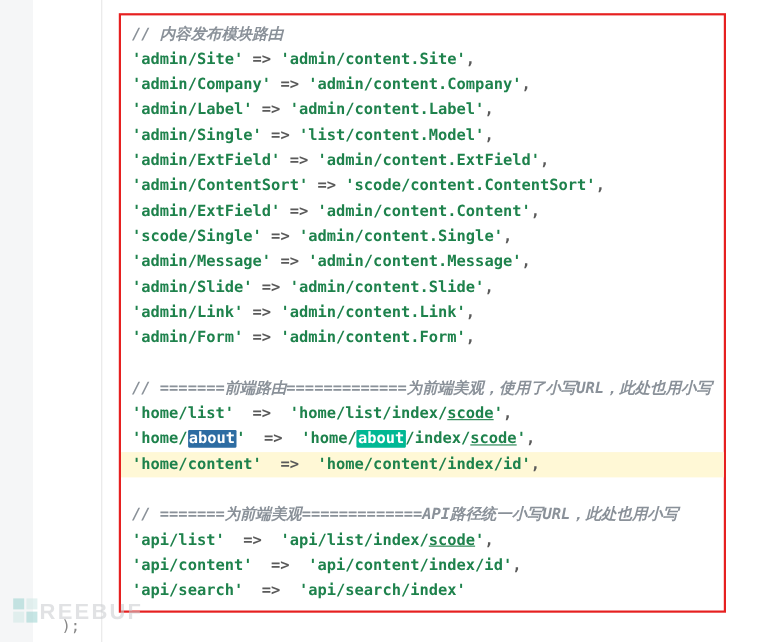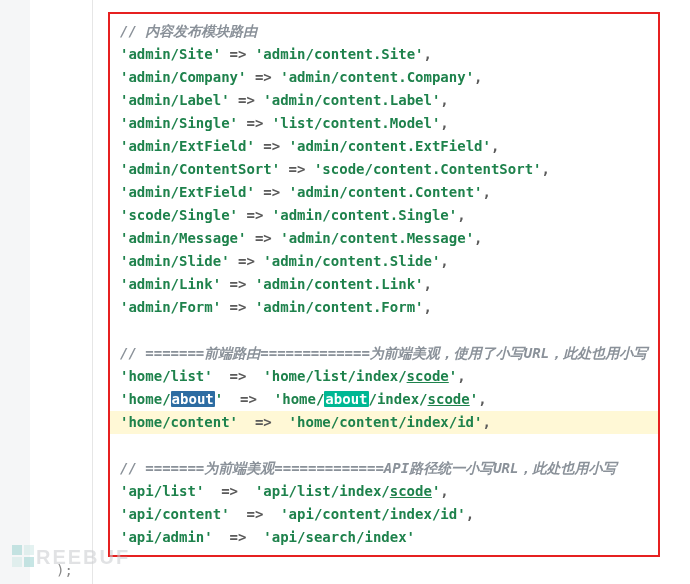--- a/index.html
+++ b/index.html
@@ -149,21 +149,21 @@
     <div class="code-line rel"><span class="t-str">'<span>home/content</span>'</span>  <span class="t-op">=&gt;</span>  <span class="t-str">'<span>home/content/index/id</span>'</span><span class="t-pun">,</span></div>
 
     <div class="code-line rel">&nbsp;</div>
 
     <div class="code-line rel"><span class="t-comment">//<span> =======为前端美观=============API路径统一小写URL，此处也用小写</span></span></div>
 
     <div class="code-line rel"><span class="t-str">'<span>api/list</span>'</span>  <span class="t-op">=&gt;</span>  <span class="t-str">'<span>api/list/index/</span><span class="under">scode</span>'</span><span class="t-pun">,</span></div>
 
     <div class="code-line rel"><span class="t-str">'<span>api/content</span>'</span>  <span class="t-op">=&gt;</span>  <span class="t-str">'<span>api/content/index/id</span>'</span><span class="t-pun">,</span></div>
 
-    <div class="code-line rel"><span class="t-str">'<span>api/admin</span>'</span>  <span class="t-op">=&gt;</span>  <span class="t-str">'<span>api/search/index</span>'</span></div>
+    <div class="code-line rel"><span class="t-str">'<span>api/search</span>'</span>  <span class="t-op">=&gt;</span>  <span class="t-str">'<span>api/search/index</span>'</span></div>
   </div>
 
   <div class="brace">);</div>
 </div>
 
 <div class="watermark">
   <span class="wm-logo">
     <svg width="26" height="26" viewBox="0 0 26 26">
       <rect x="2" y="2" width="10" height="10" fill="#9bd3d0"></rect>
       <rect x="14" y="2" width="10" height="10" fill="#cfe8e6"></rect>

